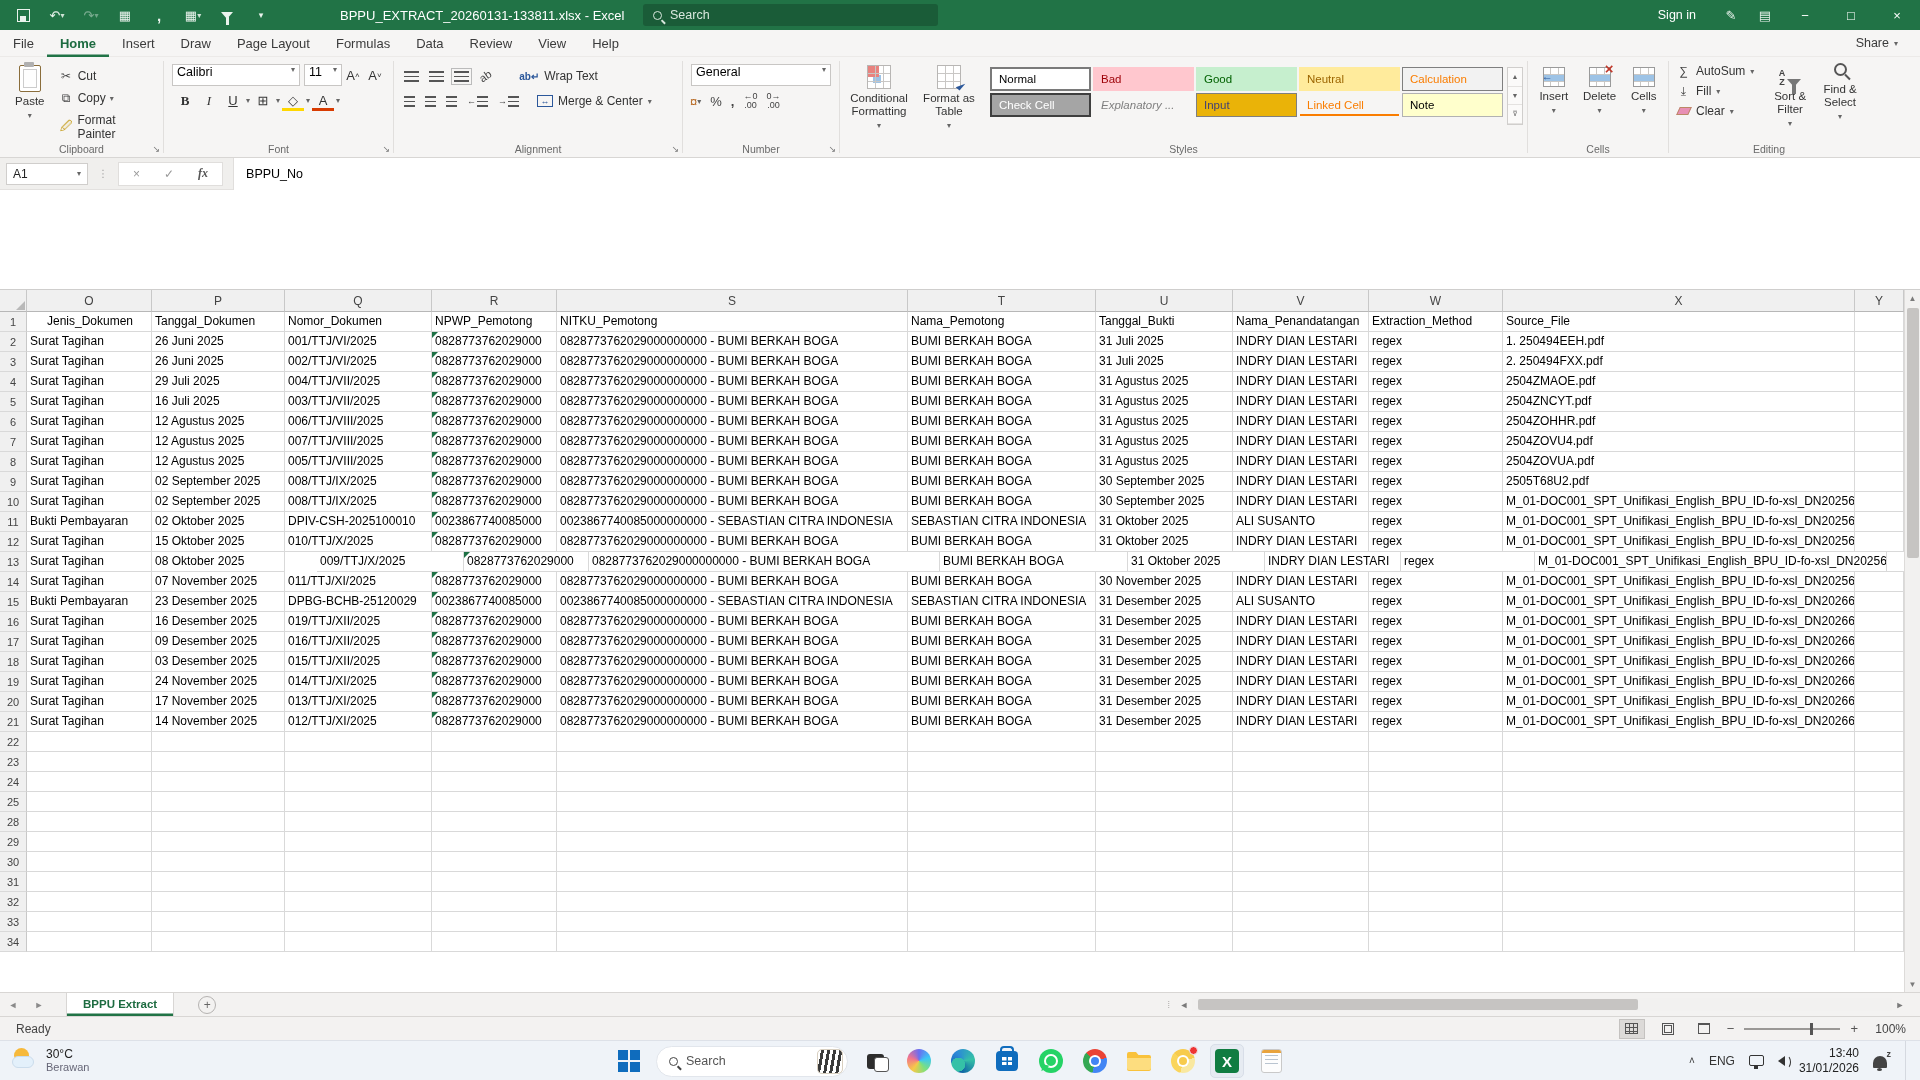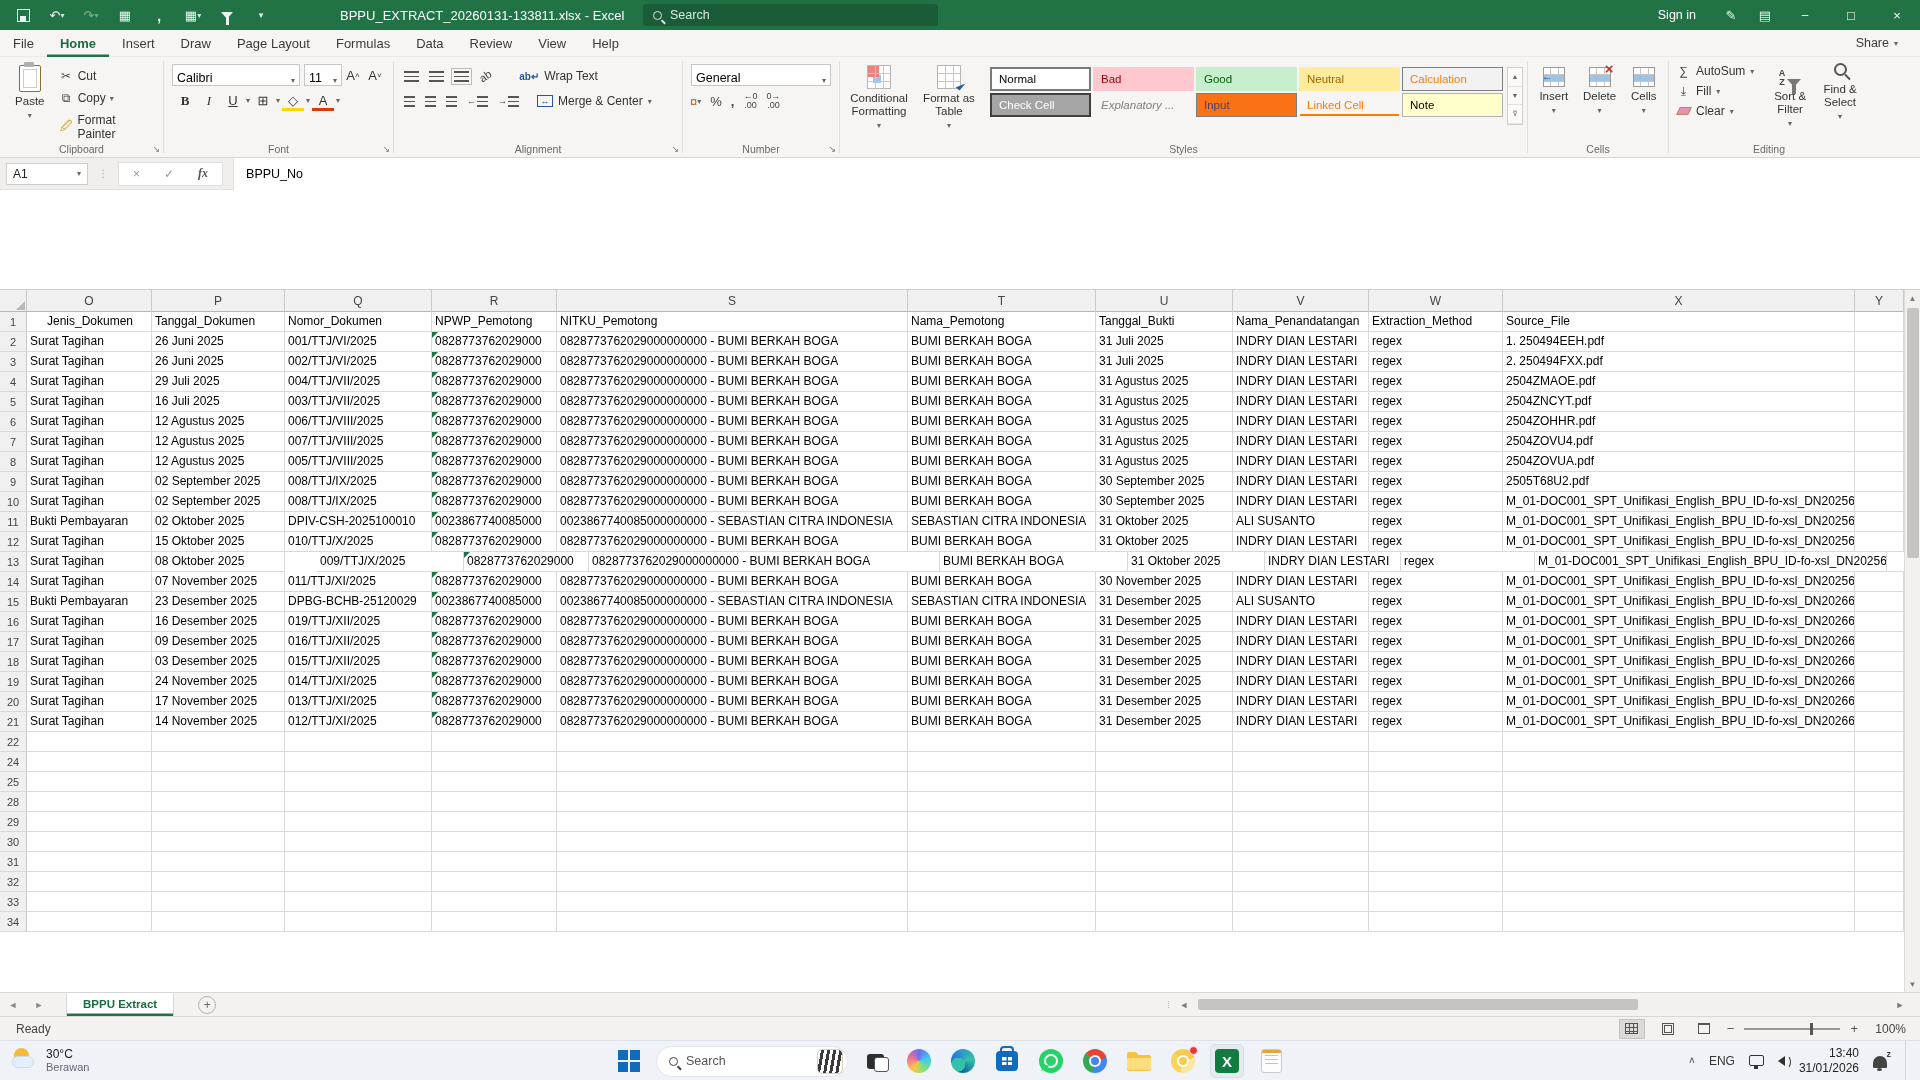--- a/index.html
+++ b/index.html
@@ -42,21 +42,21 @@
 
 .g-clip{width:163px}
 .clip-cols{display:flex;height:80px}
 .paste{width:52px}
 .clipboard-ic{width:22px;height:27px;border:1.6px solid #8a6d3b;border-radius:2px;background:#fff;position:relative}
 .clipboard-ic:before{content:"";position:absolute;left:4px;top:-4px;width:10px;height:5px;background:#b0b0b0;border-radius:1px}
 .clipboard-ic:after{content:"";position:absolute;left:3px;top:3px;width:12px;height:17px;background:#fefefe;border:1px solid #ccc}
 .clip-stack{display:flex;flex-direction:column;justify-content:flex-start;gap:4px;padding-top:6px}
 
 .g-font{width:229px}
-.selbox{background:#fff;border:1px solid #c8c6c4;height:22px;display:flex;align-items:flex-end;font-size:12.5px;padding:0 4px;justify-content:space-between;cursor:pointer}
+.selbox{background:#fff;border:1px solid #c8c6c4;height:22px;display:flex;align-items:flex-start;font-size:12.5px;padding:0 4px;justify-content:space-between;cursor:pointer}
 .fname{width:128px}
 .fsize{width:38px;margin-left:4px}
 .fbtn{width:22px;height:21px;display:flex;align-items:center;justify-content:center;font-size:13px;cursor:pointer;color:#333}
 .fbtn b{font-family:"Liberation Serif",serif}
 .under-yellow{box-shadow:inset 0 -3px 0 #ffd700}
 .under-red{box-shadow:inset 0 -3px 0 #d83b01}
 
 .g-align{width:288px}
 .lines{width:15px;height:11px;background:repeating-linear-gradient(#555 0 1.6px,transparent 1.6px 4.6px)}
 .lines.short{width:11px}
@@ -402,21 +402,21 @@
         <span class="caret">▾</span>
     </div>
     <div class="gallery">
         <div class="chip" style="background: rgb(255, 255, 255); color: rgb(0, 0, 0); border: 2px solid rgb(122, 122, 122);">Normal</div>
         <div class="chip" style="background: rgb(255, 199, 206); color: rgb(156, 0, 6);">Bad</div>
         <div class="chip" style="background: rgb(198, 239, 206); color: rgb(0, 97, 0);">Good</div>
         <div class="chip" style="background: rgb(255, 235, 156); color: rgb(156, 101, 0);">Neutral</div>
         <div class="chip" style="background: rgb(242, 242, 242); color: rgb(250, 125, 0); border: 1px solid rgb(127, 127, 127);">Calculation</div>
         <div class="chip" style="background: rgb(165, 165, 165); color: rgb(255, 255, 255); border: 2px solid rgb(63, 63, 63);">Check Cell</div>
         <div class="chip" style="background: transparent; color: rgb(127, 127, 127); font-style: italic;">Explanatory ...</div>
-        <div class="chip" style="background: #f97316; color: rgb(63, 63, 118); border: 1px solid rgb(127, 127, 127);">Input</div>
+        <div class="chip" style="background: #eab308; color: rgb(63, 63, 118); border: 1px solid rgb(127, 127, 127);">Input</div>
         <div class="chip" style="background: transparent; color: rgb(250, 125, 0); box-shadow: rgb(250, 125, 0) 0px -2px 0px inset;">Linked Cell</div>
         <div class="chip" style="background: rgb(255, 255, 204); color: rgb(0, 0, 0); border: 1px solid rgb(178, 178, 178);">Note</div>
       </div>
     <div class="galscroll">
       <span>▲</span>
       <span>▼</span>
       <span>⊽</span>
     </div>
     <span class="glabel">Styles</span>
   </div>
@@ -817,20 +817,34 @@
         <div class="c" style="width: 125px; flex-basis: 125px;"></div>
         <div class="c" style="width: 351px; flex-basis: 351px;"></div>
         <div class="c" style="width: 188px; flex-basis: 188px;"></div>
         <div class="c" style="width: 137px; flex-basis: 137px;"></div>
         <div class="c" style="width: 136px; flex-basis: 136px;"></div>
         <div class="c" style="width: 134px; flex-basis: 134px;"></div>
         <div class="c" style="width: 352px; flex-basis: 352px;"></div>
         <div class="c" style="width: 49px; flex-basis: 49px;"></div>
       </div>
       <div class="grow">
+        <div class="rn">23</div>
+        <div class="c" style="width: 125px; flex-basis: 125px;"></div>
+        <div class="c" style="width: 133px; flex-basis: 133px;"></div>
+        <div class="c" style="width: 147px; flex-basis: 147px;"></div>
+        <div class="c" style="width: 125px; flex-basis: 125px;"></div>
+        <div class="c" style="width: 351px; flex-basis: 351px;"></div>
+        <div class="c" style="width: 188px; flex-basis: 188px;"></div>
+        <div class="c" style="width: 137px; flex-basis: 137px;"></div>
+        <div class="c" style="width: 136px; flex-basis: 136px;"></div>
+        <div class="c" style="width: 134px; flex-basis: 134px;"></div>
+        <div class="c" style="width: 352px; flex-basis: 352px;"></div>
+        <div class="c" style="width: 49px; flex-basis: 49px;"></div>
+      </div>
+      <div class="grow">
         <div class="rn">24</div>
         <div class="c" style="width: 125px; flex-basis: 125px;"></div>
         <div class="c" style="width: 133px; flex-basis: 133px;"></div>
         <div class="c" style="width: 147px; flex-basis: 147px;"></div>
         <div class="c" style="width: 125px; flex-basis: 125px;"></div>
         <div class="c" style="width: 351px; flex-basis: 351px;"></div>
         <div class="c" style="width: 188px; flex-basis: 188px;"></div>
         <div class="c" style="width: 137px; flex-basis: 137px;"></div>
         <div class="c" style="width: 136px; flex-basis: 136px;"></div>
         <div class="c" style="width: 134px; flex-basis: 134px;"></div>

